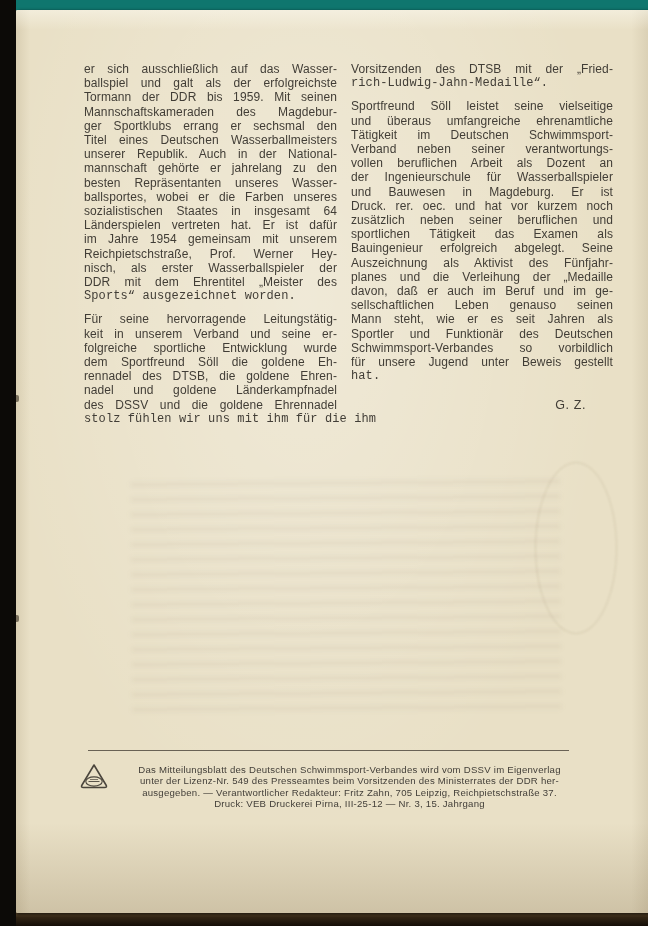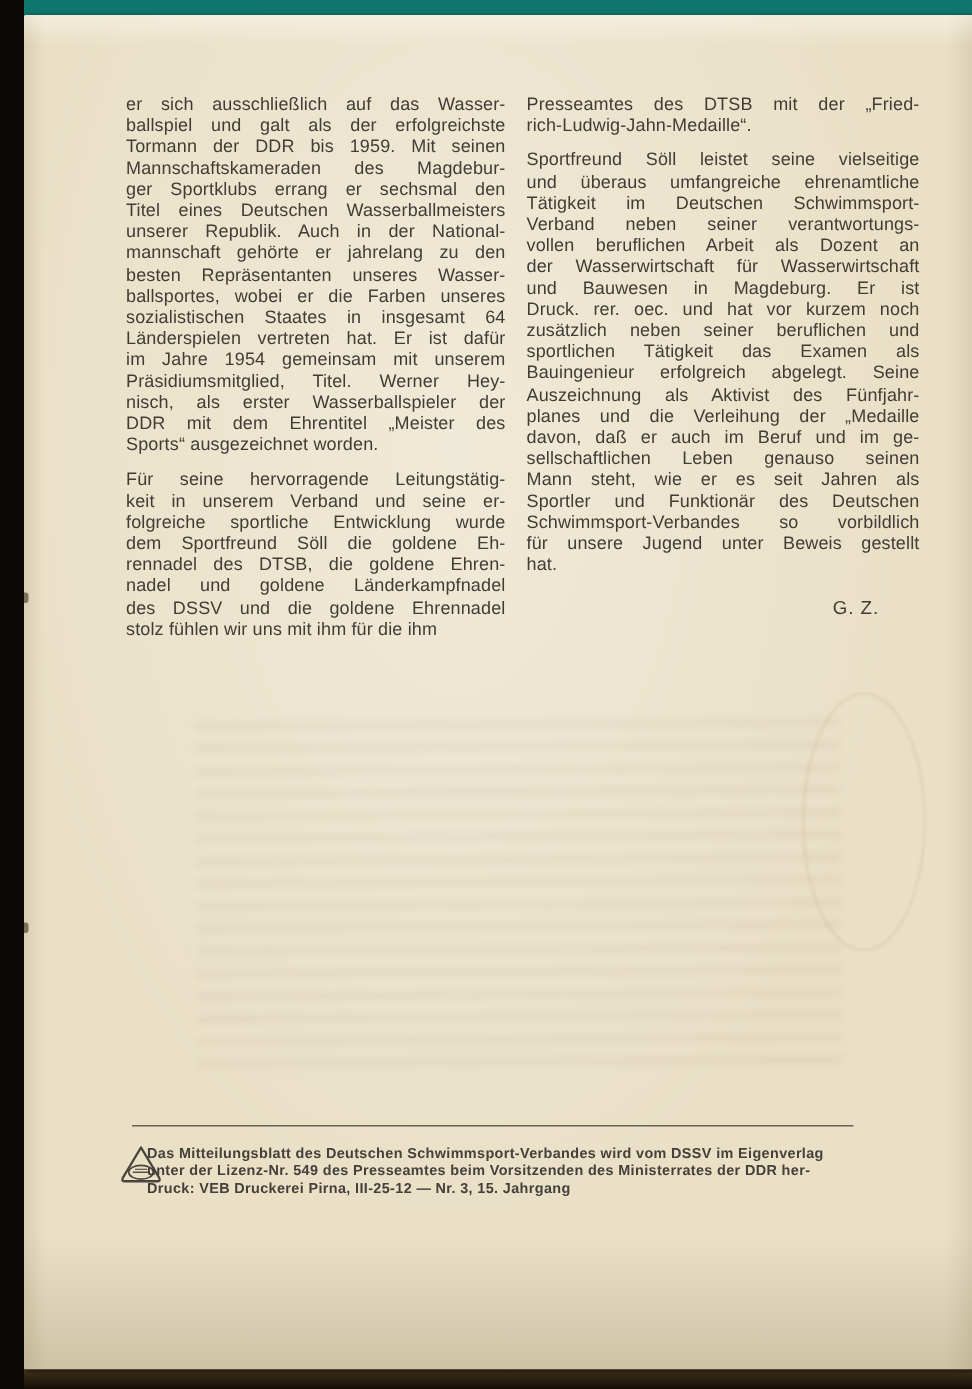--- a/index.html
+++ b/index.html
@@ -85,21 +85,21 @@
     position: absolute;
     top: 52px; left: 68px;
     width: 529px;
     display: flex;
   }
   .col { font-size: 12px; line-height: 14.2px; letter-spacing: 0.1px; }
   .col-left  { width: 253px; margin-right: 14px; }
   .col-right { width: 262px; }
   .para + .para { margin-top: 9px; }
   .tline { text-align: justify; text-align-last: justify; white-space: nowrap; }
-  .tline.last { text-align-last: left; }
+  .tline.last { text-align-last: left; font-family: Liberation Mono, monospace; }
   .signature {
     margin-top: 15px;
     text-align: right;
     padding-right: 27px;
     font-size: 12.5px;
     letter-spacing: 0.6px;
   }
 
   
   .footer-rule {
@@ -114,21 +114,21 @@
     width: 32px; height: 30px;
   }
   .imprint {
     position: absolute;
     top: 754px; left: 82px; right: 56px;
     font-size: 9.6px;
     line-height: 11.4px;
     letter-spacing: 0.25px;
     color: #44403a;
   }
-  .fline { text-align: left; white-space: nowrap; font-weight: bold; }
+  .fline { text-align: center; white-space: nowrap; }
 </style>
 </head>
 <body>
 
 <div class="scan">
 
   <div class="band-bottom"></div>
 
   <div class="paper">
 
@@ -148,48 +148,48 @@
             <div class="tline">Mannschaftskameraden des Magdebur-</div>
             <div class="tline">ger Sportklubs errang er sechsmal den</div>
             <div class="tline">Titel eines Deutschen Wasserballmeisters</div>
             <div class="tline">unserer Republik. Auch in der National-</div>
             <div class="tline">mannschaft gehörte er jahrelang zu den</div>
             <div class="tline">besten Repräsentanten unseres Wasser-</div>
             <div class="tline">ballsportes, wobei er die Farben unseres</div>
             <div class="tline">sozialistischen Staates in insgesamt 64</div>
             <div class="tline">Länderspielen vertreten hat. Er ist dafür</div>
             <div class="tline">im Jahre 1954 gemeinsam mit unserem</div>
-            <div class="tline">Präsidiumsmitglied, Titel. Werner Hey-</div>
+            <div class="tline">Reichpietschstraße, Prof. Werner Hey-</div>
             <div class="tline">nisch, als erster Wasserballspieler der</div>
             <div class="tline">DDR mit dem Ehrentitel „Meister des</div>
             <div class="tline last">Sports“ ausgezeichnet worden.</div>
           </div>
         <div class="para">
             <div class="tline">Für seine hervorragende Leitungstätig-</div>
             <div class="tline">keit in unserem Verband und seine er-</div>
             <div class="tline">folgreiche sportliche Entwicklung wurde</div>
             <div class="tline">dem Sportfreund Söll die goldene Eh-</div>
             <div class="tline">rennadel des DTSB, die goldene Ehren-</div>
             <div class="tline">nadel und goldene Länderkampfnadel</div>
             <div class="tline">des DSSV und die goldene Ehrennadel</div>
             <div class="tline last">stolz fühlen wir uns mit ihm für die ihm</div>
           </div>
       </div>
       <div class="col col-right">
         <div class="para">
-            <div class="tline">Presseamtes des DTSB mit der „Fried-</div>
+            <div class="tline">Vorsitzenden des DTSB mit der „Fried-</div>
             <div class="tline last">rich-Ludwig-Jahn-Medaille“.</div>
           </div>
         <div class="para">
             <div class="tline">Sportfreund Söll leistet seine vielseitige</div>
             <div class="tline">und überaus umfangreiche ehrenamtliche</div>
             <div class="tline">Tätigkeit im Deutschen Schwimmsport-</div>
             <div class="tline">Verband neben seiner verantwortungs-</div>
             <div class="tline">vollen beruflichen Arbeit als Dozent an</div>
-            <div class="tline">der Wasserwirtschaft für Wasserwirtschaft</div>
+            <div class="tline">der Ingenieurschule für Wasserballspieler</div>
             <div class="tline">und Bauwesen in Magdeburg. Er ist</div>
             <div class="tline">Druck. rer. oec. und hat vor kurzem noch</div>
             <div class="tline">zusätzlich neben seiner beruflichen und</div>
             <div class="tline">sportlichen Tätigkeit das Examen als</div>
             <div class="tline">Bauingenieur erfolgreich abgelegt. Seine</div>
             <div class="tline">Auszeichnung als Aktivist des Fünfjahr-</div>
             <div class="tline">planes und die Verleihung der „Medaille</div>
             <div class="tline">davon, daß er auch im Beruf und im ge-</div>
             <div class="tline">sellschaftlichen Leben genauso seinen</div>
             <div class="tline">Mann steht, wie er es seit Jahren als</div>
@@ -209,17 +209,18 @@
         <path d="M16 3 L28 23 Q29.5 25.5 26.5 25.5 L5.5 25.5 Q2.5 25.5 4 23 Z" fill="none" stroke="#4a453c" stroke-width="1.6" stroke-linejoin="round"></path>
         <ellipse cx="16" cy="19.5" rx="8.2" ry="4.6" fill="none" stroke="#4a453c" stroke-width="1.1"></ellipse>
         <line x1="10.5" y1="19.5" x2="21.5" y2="19.5" stroke="#4a453c" stroke-width="0.9"></line>
         <line x1="12" y1="17.5" x2="20" y2="17.5" stroke="#4a453c" stroke-width="0.7"></line>
       </svg>
     </span>
 
     <div class="imprint">
         <div class="fline">Das Mitteilungsblatt des Deutschen Schwimmsport-Verbandes wird vom DSSV im Eigenverlag</div>
         <div class="fline">unter der Lizenz-Nr. 549 des Presseamtes beim Vorsitzenden des Ministerrates der DDR her-</div>
+        <div class="fline">ausgegeben. — Verantwortlicher Redakteur: Fritz Zahn, 705 Leipzig, Reichpietschstraße 37.</div>
         <div class="fline last">Druck: VEB Druckerei Pirna, III-25-12 — Nr. 3, 15. Jahrgang</div>
       </div>
 
   </div>
 </div>
 
 </body></html>

